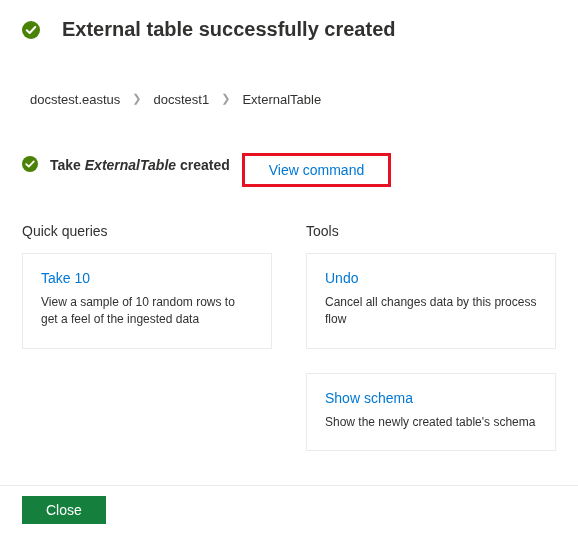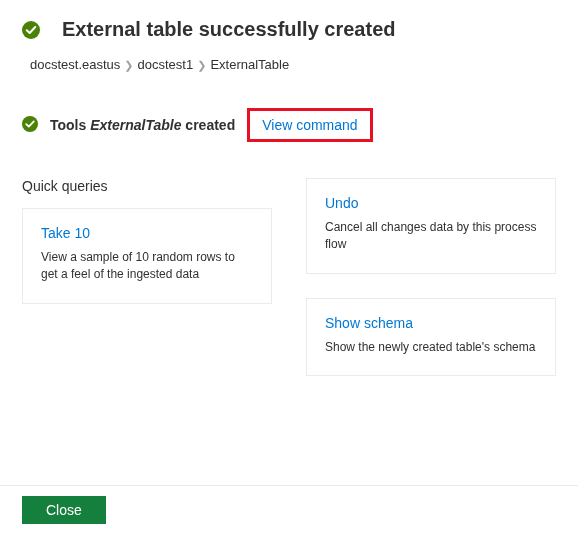--- a/index.html
+++ b/index.html
@@ -24,25 +24,26 @@
       flex-shrink: 0;
     }
     .check-icon svg { display: block; }
     .title {
       font-size: 20px;
       font-weight: 600;
       color: #323130;
     }
     .breadcrumb {
       display: flex;
-      align-items: flex-end;
-      gap: 4px;
+      align-items: flex-start;
+      gap: 12px;
       padding: 8px 22px 28px 30px;
       font-size: 13px;
       color: #605e5c;
+      margin-top: 35px;
     }
     .breadcrumb .crumb { color: #323130; }
     .breadcrumb .chevron {
       color: #a19f9d;
       font-size: 11px;
     }
     .status-line {
       display: flex;
       align-items: center;
       padding: 8px 22px 12px 22px;
@@ -53,24 +54,25 @@
       font-weight: 600;
     }
     .status-text i { font-style: italic; }
     .view-command {
       color: #0078d4;
       font-weight: 400;
       cursor: pointer;
     }
     .highlight-box {
       border: 3px solid #e81123;
-      padding: 6px 12px;
+      padding: 6px 24px;
       margin-left: 2px;
       display: inline-flex;
       align-items: center;
+      margin-top: 10px;
     }
     .columns {
       display: flex;
       gap: 34px;
       padding: 24px 22px 0 22px;
     }
     .col {
       flex: 1;
     }
     .col-title {
@@ -137,36 +139,37 @@
 </nav>
 
 <div class="status-line">
   <span class="check-icon">
     <svg viewBox="0 0 16 16" width="16" height="16">
       <circle cx="8" cy="8" r="8" fill="#498205"></circle>
       <path d="M4.2 8.2 L6.8 10.6 L11.8 5.4" stroke="#fff" stroke-width="1.8" fill="none" stroke-linecap="round" stroke-linejoin="round"></path>
     </svg>
   </span>
   <span class="status-text">
-    <span>Tools </span><i>ExternalTable</i><span> created</span>
+    <span>Take </span><i>ExternalTable</i><span> created</span>
   </span>
   <span class="highlight-box">
     <a class="view-command">View command</a>
   </span>
 </div>
 
 <div class="columns">
   <div class="col">
     <div class="col-title">Quick queries</div>
     <div class="card">
       <div class="card-title">Take 10</div>
       <div class="card-desc">View a sample of 10 random rows to get a feel of the ingested data</div>
     </div>
   </div>
   <div class="col">
+    <div class="col-title">Tools</div>
     <div class="card">
       <div class="card-title">Undo</div>
       <div class="card-desc">Cancel all changes data by this process flow</div>
     </div>
     <div class="card">
       <div class="card-title">Show schema</div>
       <div class="card-desc">Show the newly created table's schema</div>
     </div>
   </div>
 </div>

